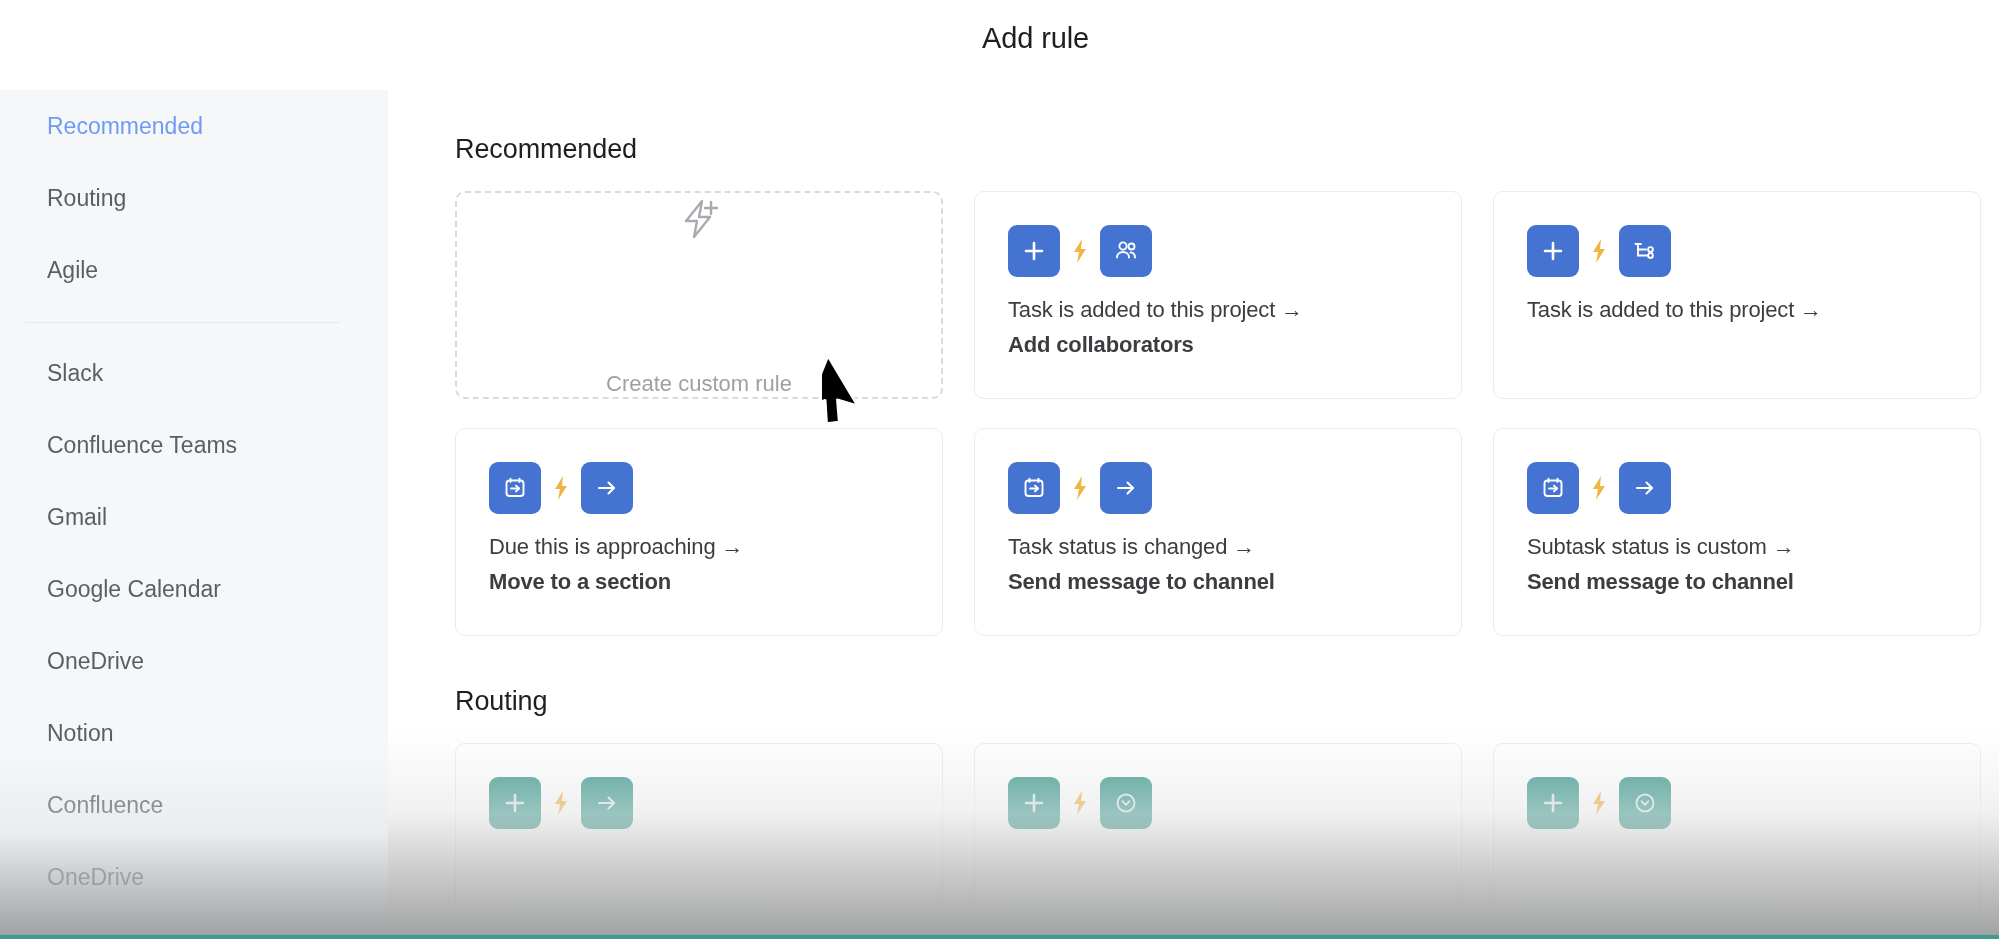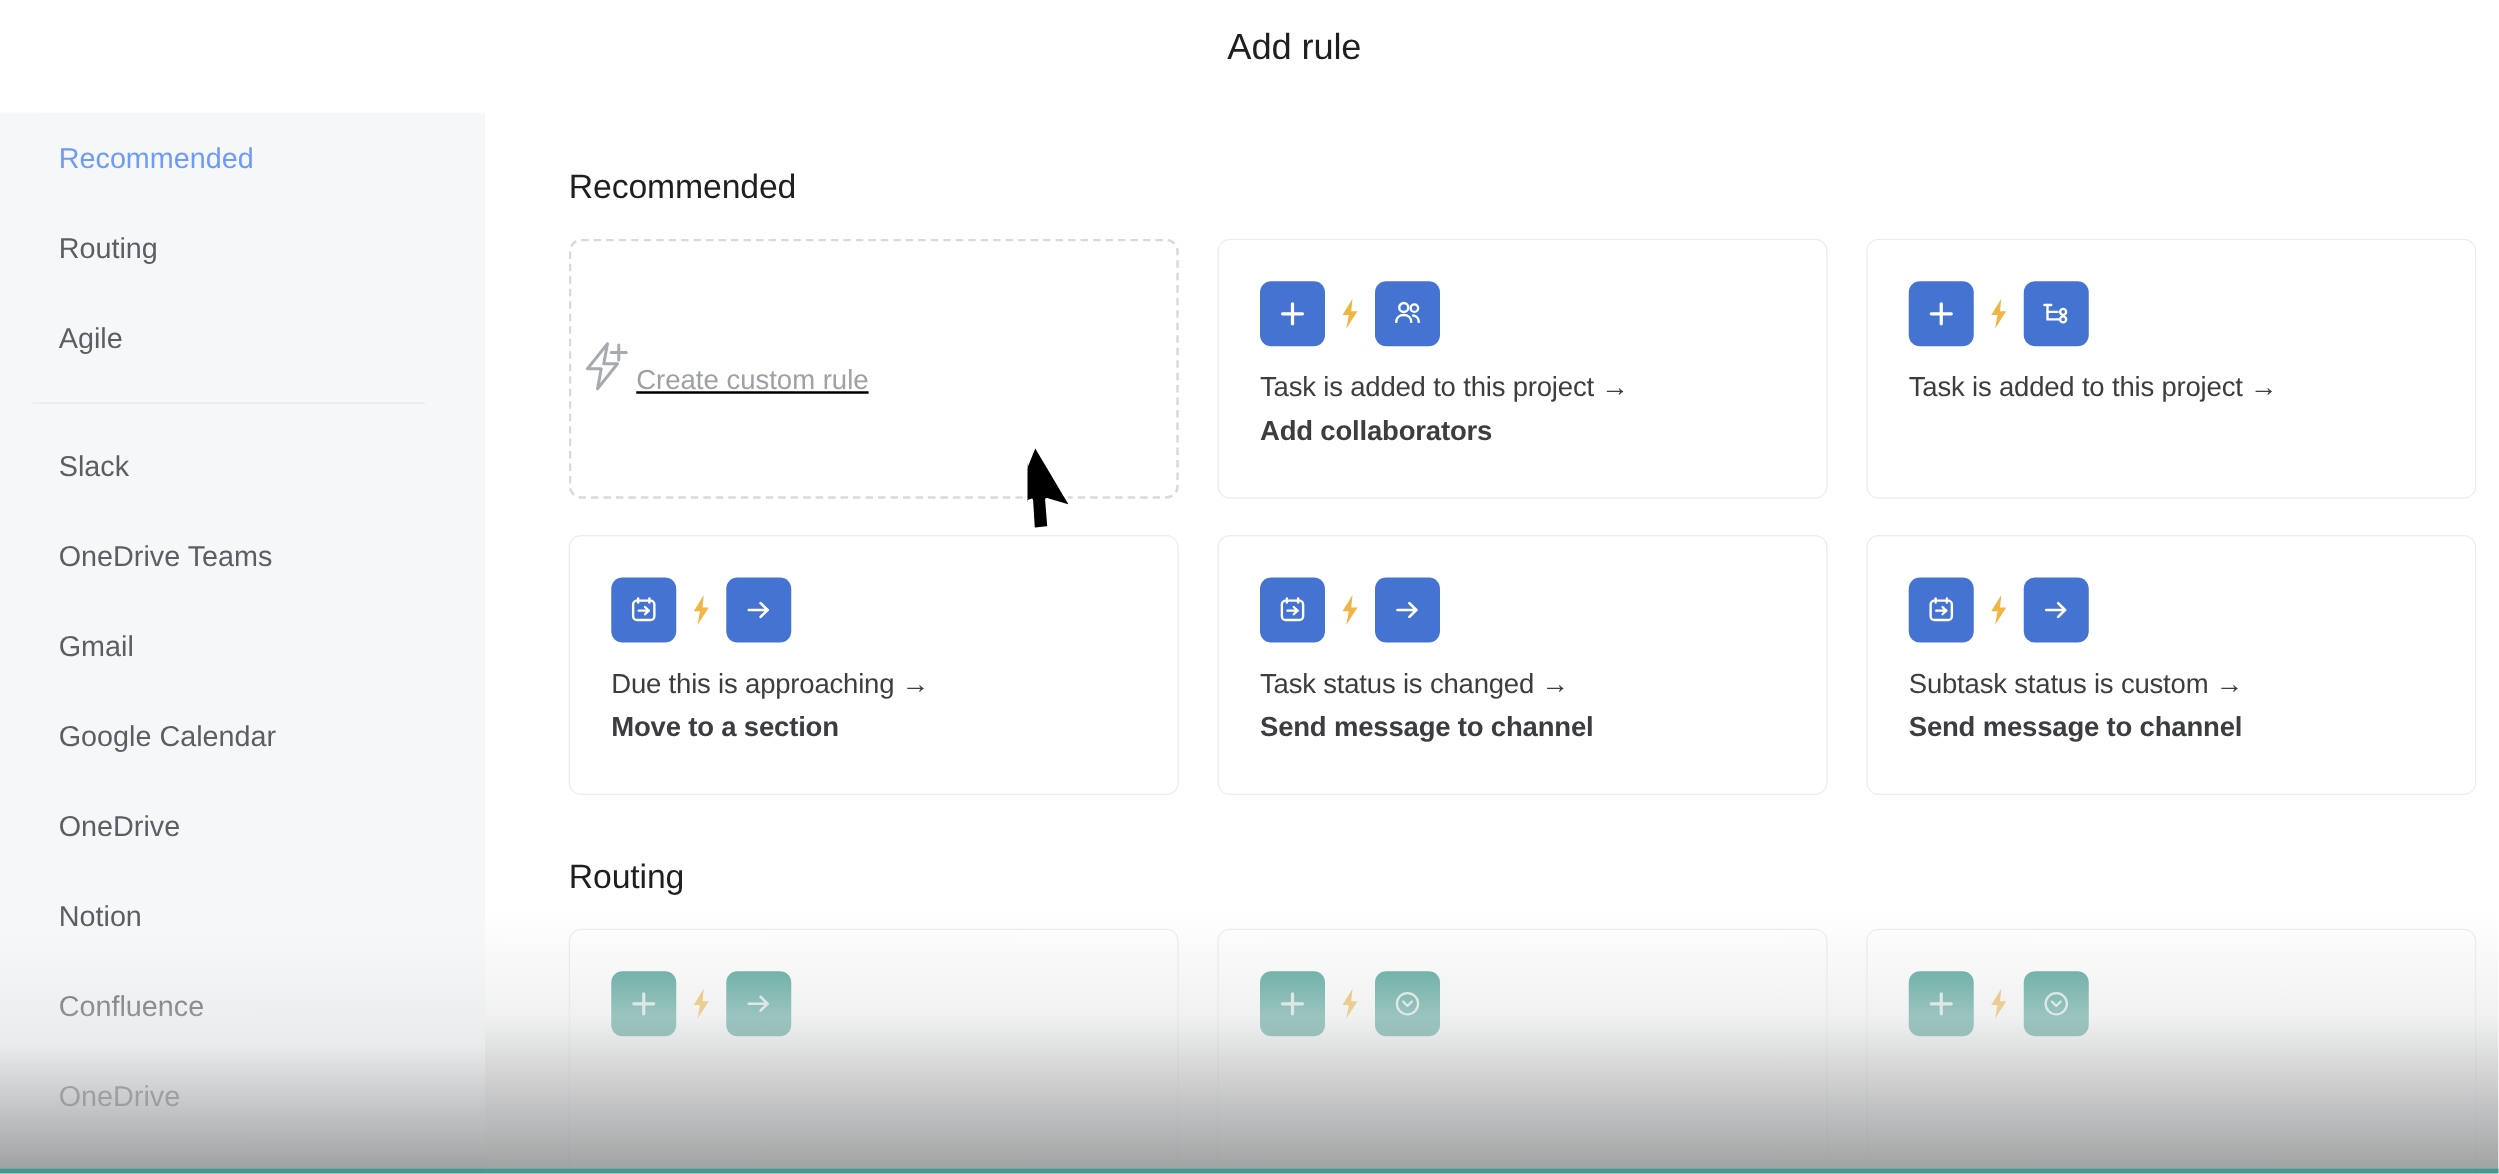--- a/index.html
+++ b/index.html
@@ -127,25 +127,24 @@
     border-radius: 10px;
     background: #ffffff;
     padding: 33px 0 0 33px;
     cursor: pointer;
   }
 
   .card.custom {
     border: 2px dashed #d8dadd;
     background: #ffffff;
     display: flex;
-    flex-direction: row;
+    flex-direction: column;
     align-items: center;
-    justify-content: flex-start;
+    justify-content: space-between;
     padding: 0;
-    text-decoration: underline;
   }
   .custom-label {
     margin-top: 18px;
     font-size: 22px;
     color: #9ca1a6;
   }
 
   .icon-row {
     display: flex;
     align-items: center;
@@ -229,21 +228,21 @@
       <div class="sidebar-item">
         <span>Agile</span>
       </div>
 
       <div class="sidebar-sep"></div>
 
       <div class="sidebar-item">
         <span>Slack</span>
       </div>
       <div class="sidebar-item">
-        <span>OneDrive Teams</span>
+        <span>Confluence Teams</span>
       </div>
       <div class="sidebar-item">
         <span>Gmail</span>
       </div>
       <div class="sidebar-item">
         <span>Google Calendar</span>
       </div>
       <div class="sidebar-item">
         <span>OneDrive</span>
       </div>

